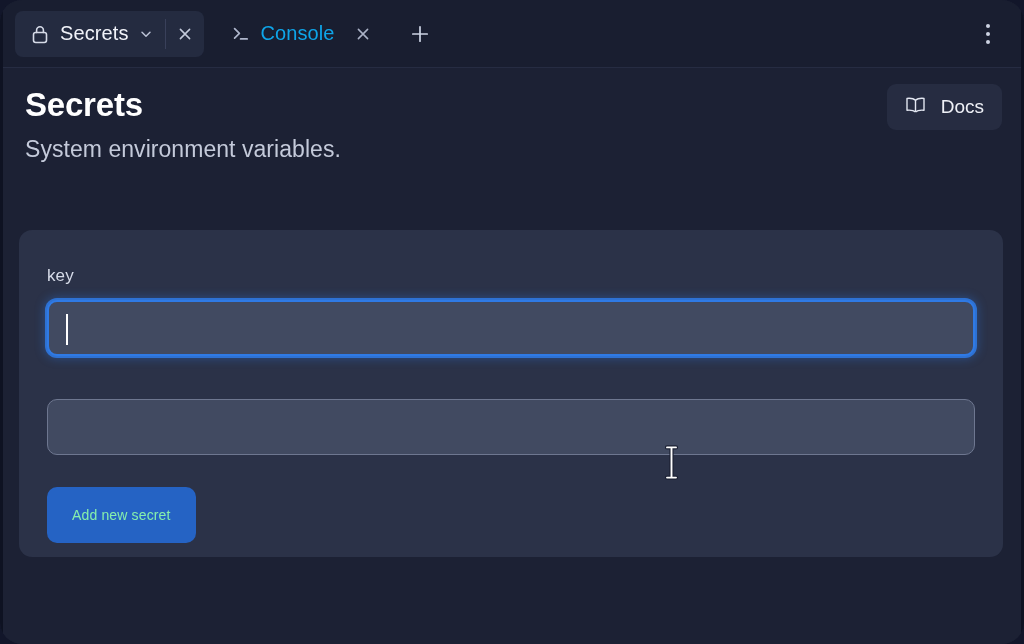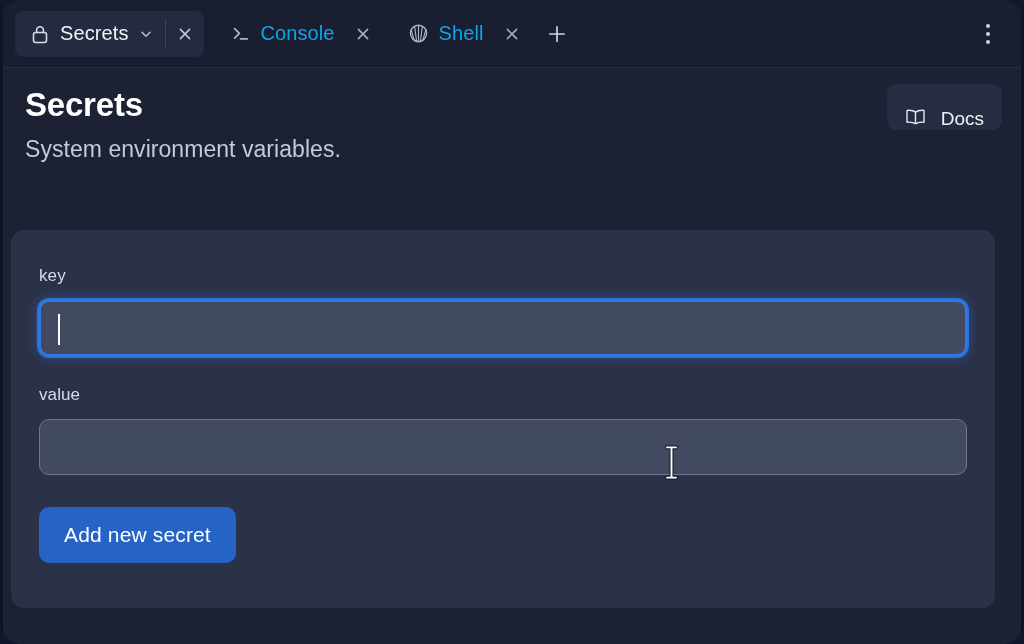--- a/index.html
+++ b/index.html
@@ -163,39 +163,39 @@
     font-size: 23px;
     color: #c4cada;
     letter-spacing: 0.05px;
   }
 
   .docs-button {
     position: absolute;
     right: 19px;
     top: 15px;
     display: flex;
-    align-items: flex-end;
+    align-items: center;
     gap: 15px;
     height: 46px;
     padding: 0 18px;
     border-radius: 9px;
     background: #262c41;
   }
   .docs-label {
     font-size: 19px;
     color: #eef0f6;
   }
 
   
   .card {
     position: absolute;
-    left: 8px;
+    left: 16px;
     top: 161px;
     width: 984px;
-    height: 378px;
+    height: 327px;
     background: #2b3248;
     border-radius: 13px;
     padding: 36px 28px 0 28px;
   }
 
   .field-label {
     font-size: 17px;
     color: #d6dbe8;
     letter-spacing: 0.1px;
   }
@@ -238,22 +238,22 @@
     margin-top: 32px;
     display: inline-flex;
     align-items: center;
     justify-content: center;
     height: 56px;
     padding: 0 25px;
     border-radius: 10px;
     background: #2563c4;
   }
   .primary-button-label {
-    font-size: 21px;
-    color: #ffffff;
+    font-size: 14px;
+    color: #86efac;
     letter-spacing: 0.15px;
   }
 
   
   .mouse-cursor {
     position: absolute;
     left: 663px;
     top: 444px;
     width: 17px;
     height: 37px;
@@ -304,35 +304,20 @@
       <span class="tab-divider" style="opacity:0"></span>
       <span class="tab-close">
         <svg width="16" height="16" viewBox="0 0 16 16" fill="none">
           <path d="M3.4 3.4 12.6 12.6M12.6 3.4 3.4 12.6" stroke="#aab2c6" stroke-width="1.55" stroke-linecap="round"></path>
         </svg>
       </span>
     </div>
 
     <span class="tab-gap"></span>
 
-    <div class="tab">
-      <span class="tab-icon">
-        <svg width="21" height="21" viewBox="0 0 21 21" fill="none">
-          <path d="M10.5 2.2c4.6 0 8.1 3.7 8.1 8.1 0 4-3.6 8.4-8.1 8.4S2.4 14.3 2.4 10.3c0-4.4 3.5-8.1 8.1-8.1Z" stroke="#aeb6cb" stroke-width="1.4"></path>
-          <path d="M10.5 2.3v16.3M6.6 3.4 8.6 18.3M14.4 3.4 12.4 18.3M3.2 6.7l3.1 11.1M17.8 6.7l-3.1 11.1" stroke="#aeb6cb" stroke-width="1.1" stroke-linecap="round"></path>
-        </svg>
-      </span>
-      <span class="tab-label">Shell</span>
-      <span class="tab-divider" style="opacity:0"></span>
-      <span class="tab-close">
-        <svg width="16" height="16" viewBox="0 0 16 16" fill="none">
-          <path d="M3.4 3.4 12.6 12.6M12.6 3.4 3.4 12.6" stroke="#aab2c6" stroke-width="1.55" stroke-linecap="round"></path>
-        </svg>
-      </span>
-    </div>
 
     <div class="tab-add">
       <svg width="22" height="22" viewBox="0 0 22 22" fill="none">
         <path d="M11 3.8v14.4M3.8 11h14.4" stroke="#cdd4e4" stroke-width="1.7" stroke-linecap="round"></path>
       </svg>
     </div>
 
     <div class="tabbar-spacer"></div>
 
     <div class="kebab">
@@ -364,21 +349,20 @@
 
       <div class="field-label">key</div>
 
       <div class="input focused">
         <span class="caret"></span>
         <span class="input-text"></span>
       </div>
 
       <div class="field-spacer"></div>
 
-      <div class="field-label">value</div>
 
       <div class="input">
         <span class="input-text"></span>
       </div>
 
       <div class="primary-button">
         <span class="primary-button-label">Add new secret</span>
       </div>
     </div>
   </div>

